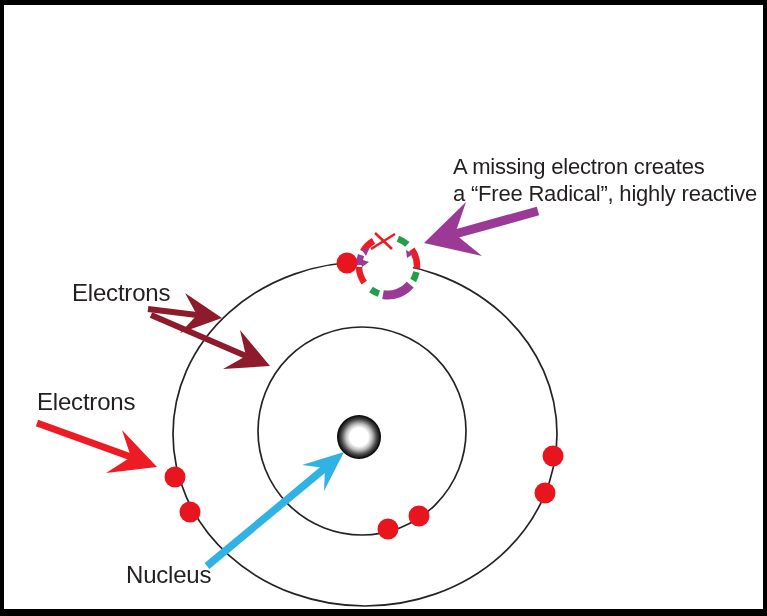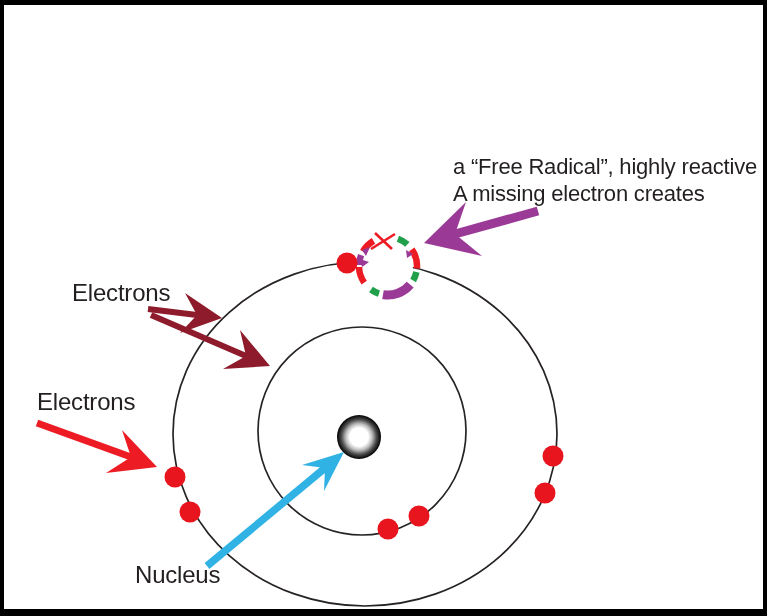--- a/index.html
+++ b/index.html
@@ -31,21 +31,21 @@
     position: absolute;
     left: 453px; top: 153px;
     color: #231f20;
     font-size: 22px;
     line-height: 27px;
     letter-spacing: -0.2px;
     white-space: nowrap;
   }
   #lbl-orbitals  { left: 72px;  top: 279px; }
   #lbl-electrons { left: 4px;   top: 388px; margin-left: 33px; }
-  #lbl-nucleus   { left: 135px; top: 561px; }
+  #lbl-nucleus   { left: 126px; top: 561px; }
 </style>
 </head>
 <body>
 
 <div class="canvas"></div>
 
 <svg class="diagram" viewBox="0 0 767 616">
   <defs>
     <radialGradient id="nucGrad" cx="50%" cy="50%" r="50%">
       <stop offset="0%" stop-color="#ffffff"></stop>
@@ -108,19 +108,19 @@
     <polygon points="424,243 466,202 455,234 482,256" fill="#9b3a96"></polygon>
   </g>
 
   <g>
     <line x1="207" y1="566" x2="325" y2="468" stroke-width="7.5" stroke="#31b2e4"></line>
     <polygon points="344,452 324,491 325,468 302,465" fill="#31b2e4"></polygon>
   </g>
 </svg>
 
 <div class="annotation">
+  <div>A missing electron creates</div>
   <div>a “Free Radical”, highly reactive</div>
-  <div>A missing electron creates</div>
 </div>
 
 <div id="lbl-orbitals" class="lbl lbl-large">Electrons</div>
 <div id="lbl-electrons" class="lbl lbl-large">Electrons</div>
 <div id="lbl-nucleus" class="lbl lbl-large">Nucleus</div>
 
 </body></html>

